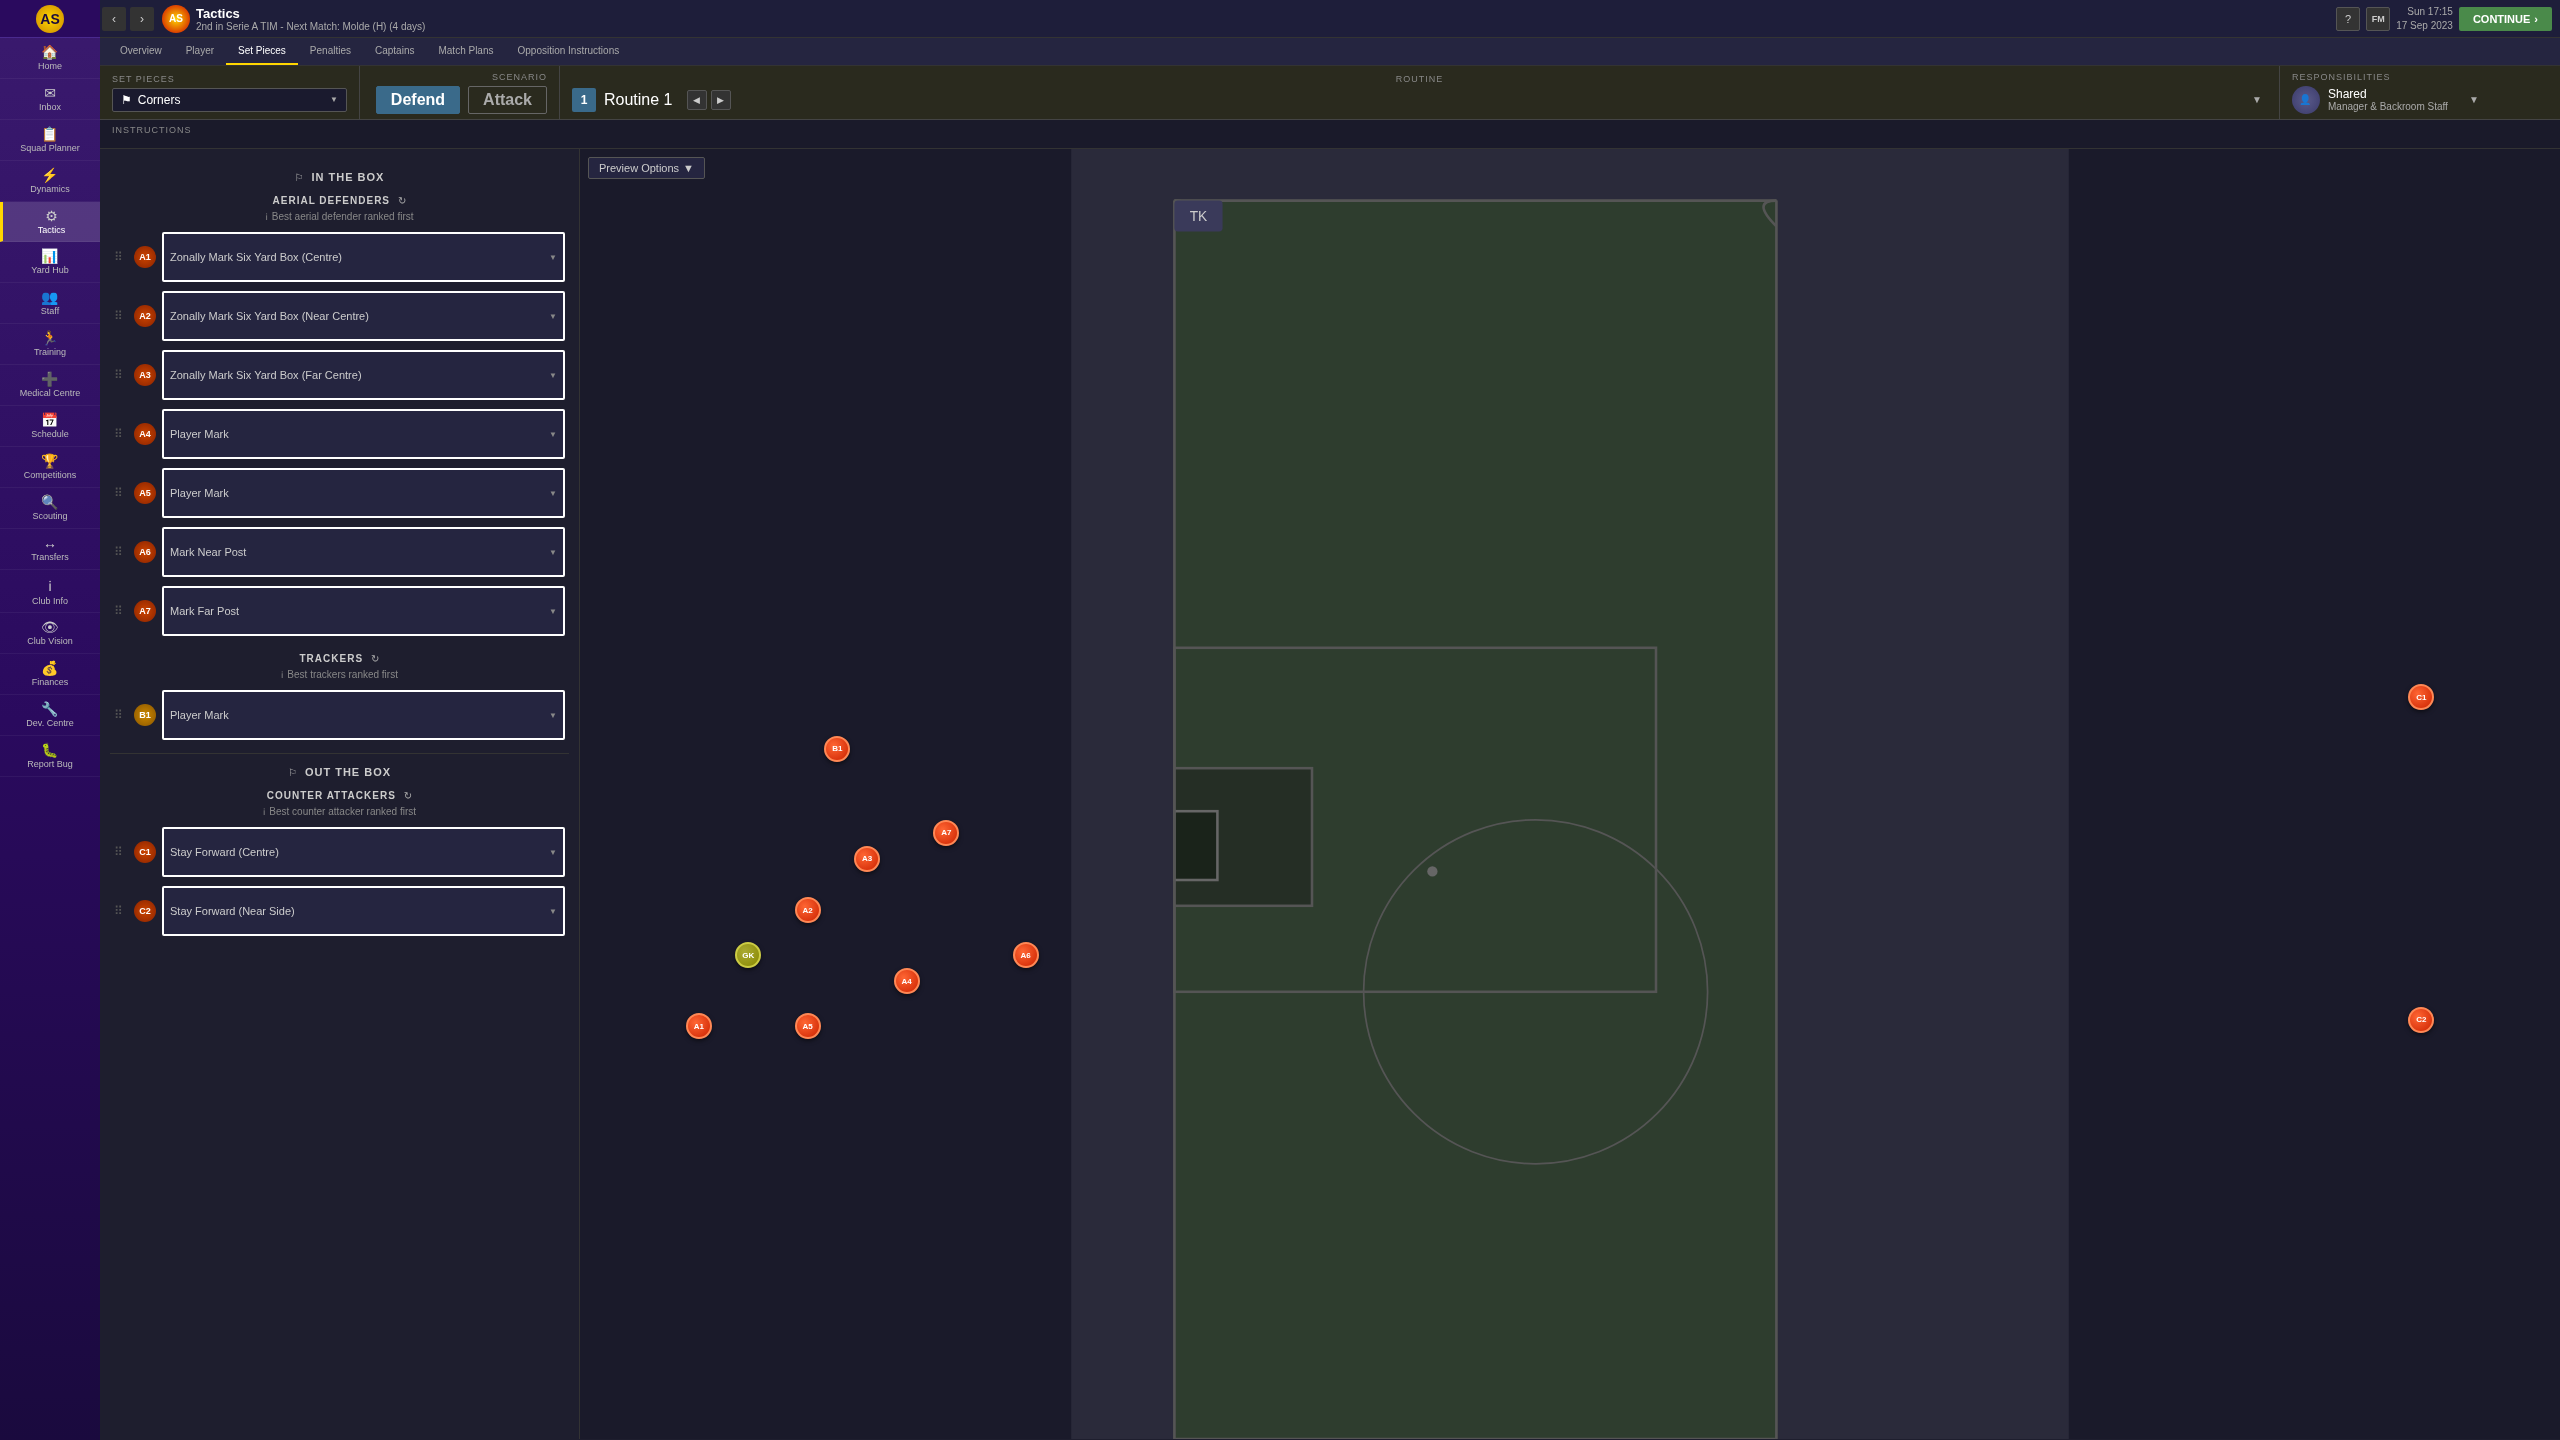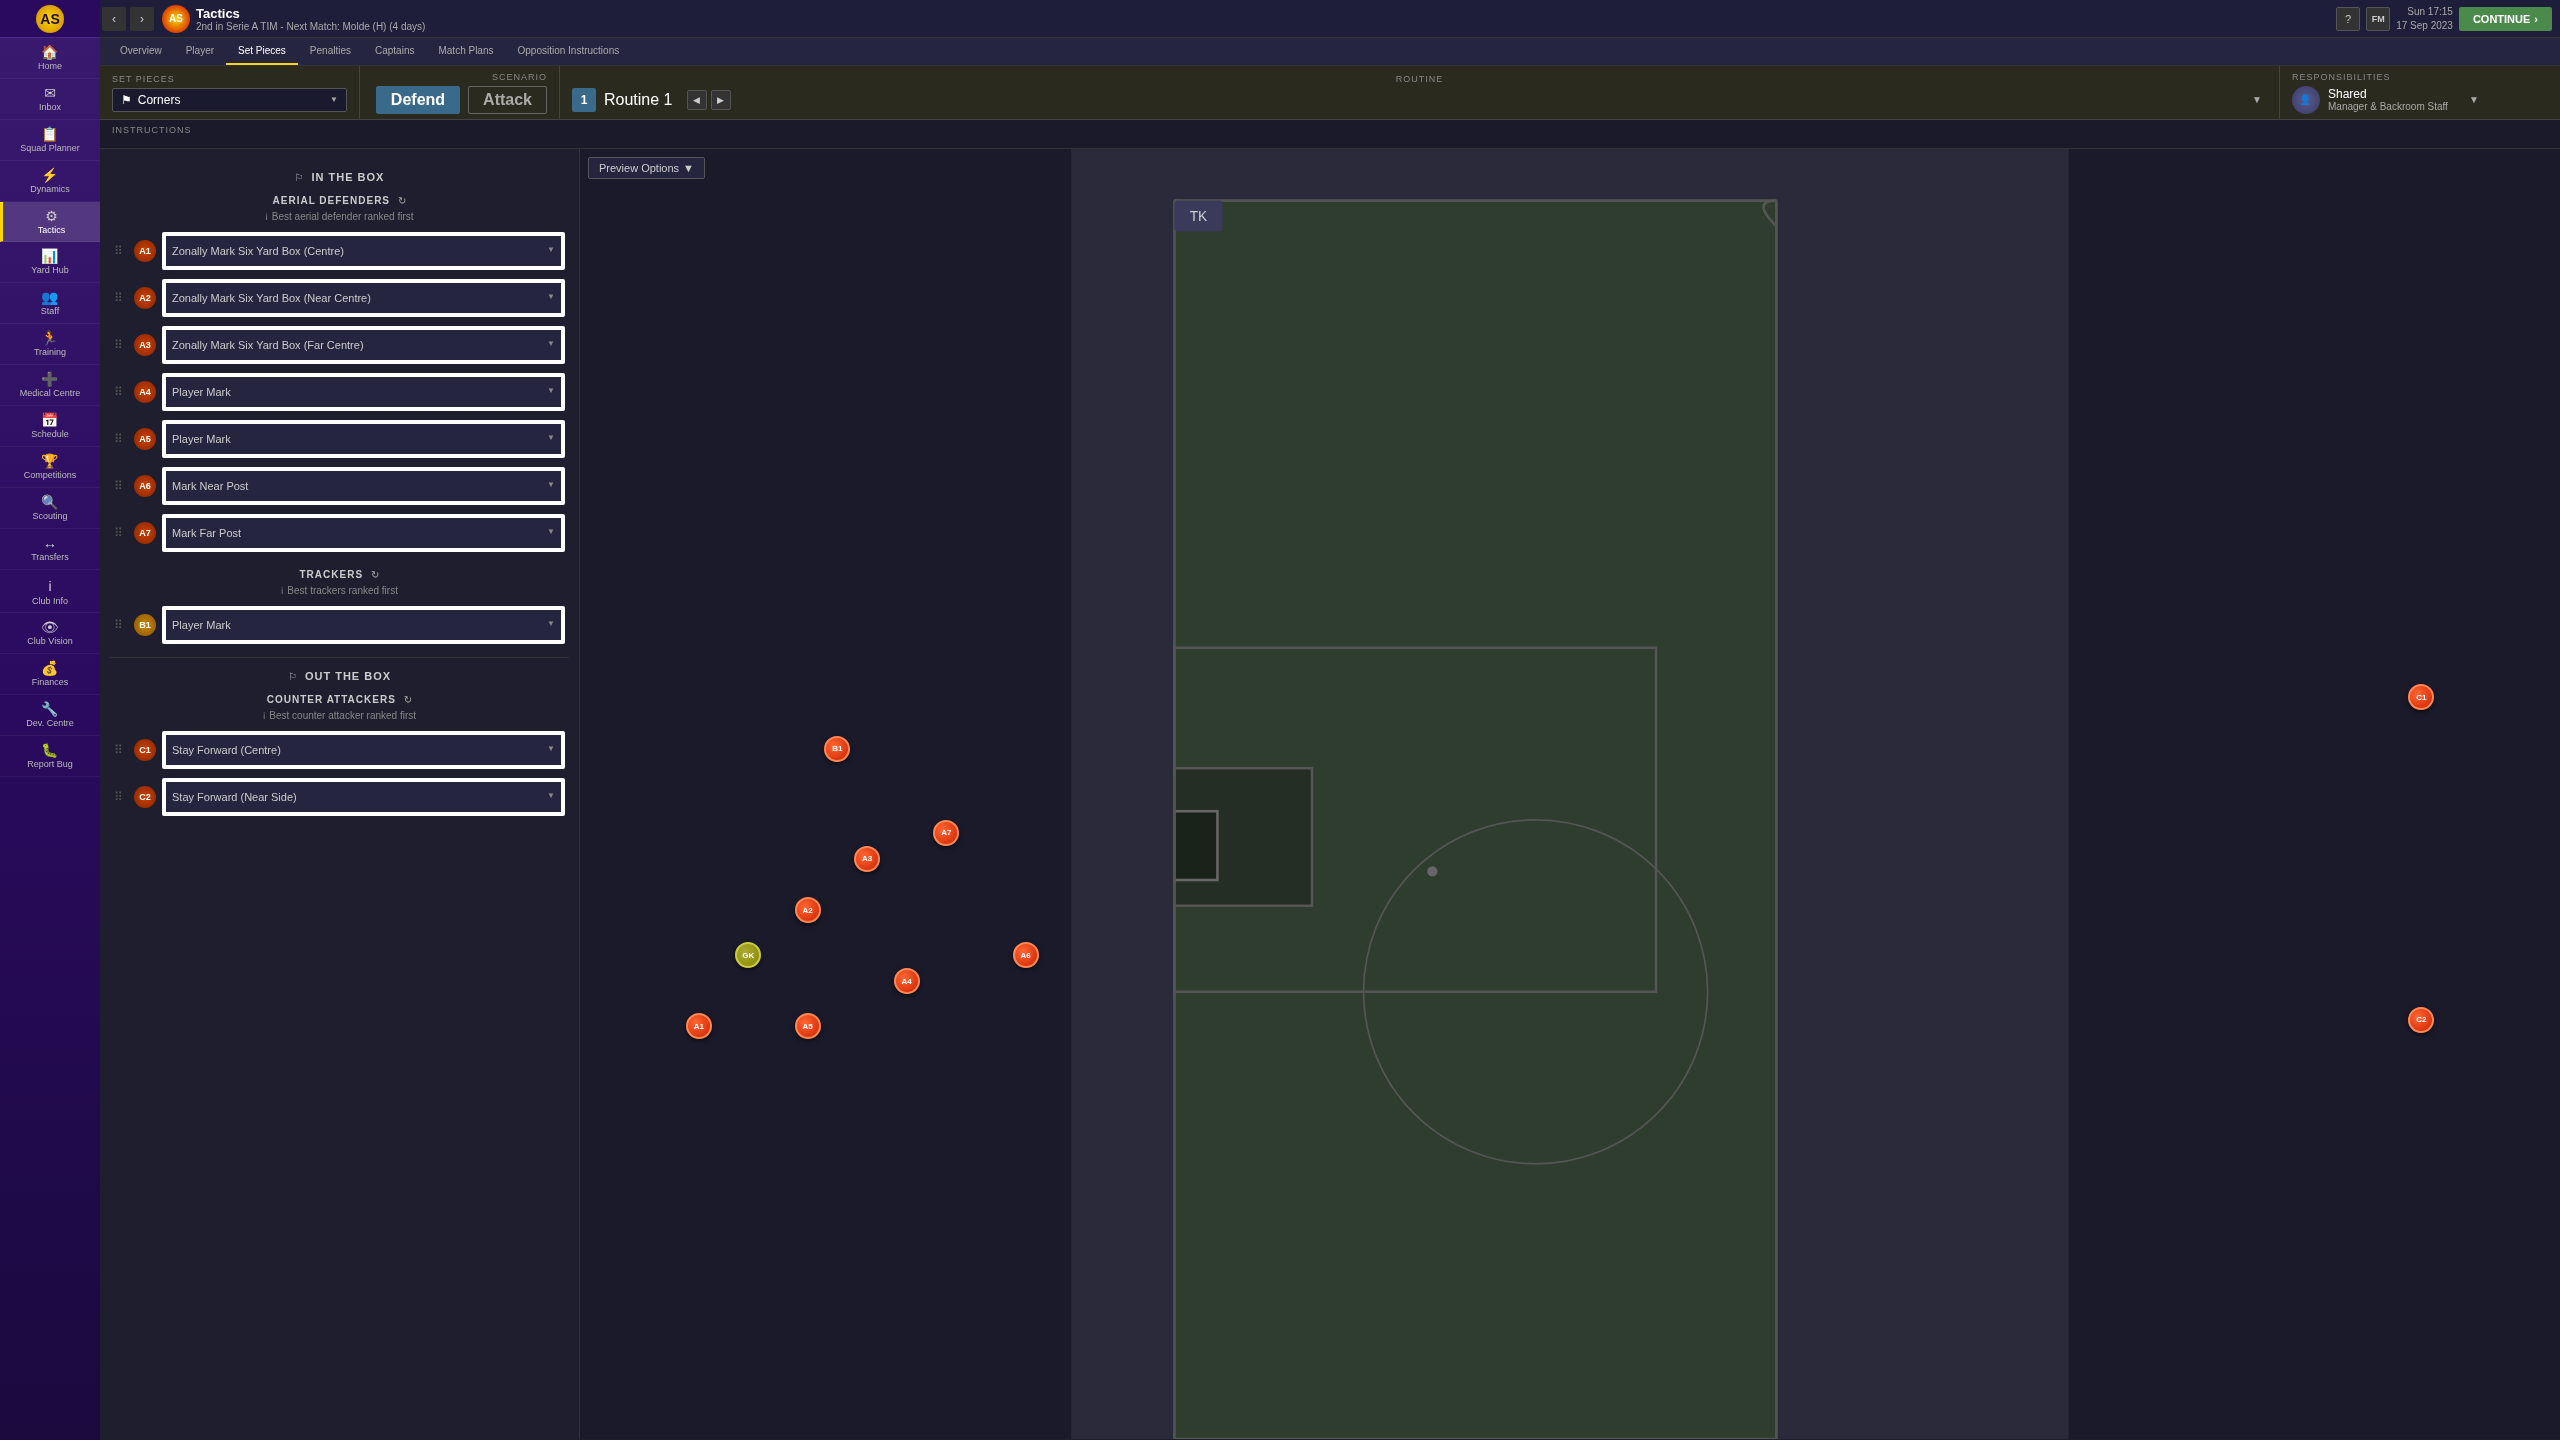--- a/index.html
+++ b/index.html
@@ -188,23 +188,23 @@
     .assignment-badge {
       width: 22px; height: 22px; border-radius: 50%;
       display: flex; align-items: center; justify-content: center;
       font-size: 9px; font-weight: bold; color: #fff; flex-shrink: 0;
     }
     .badge-a { background: radial-gradient(circle, #cc4400, #882200); }
     .badge-b { background: radial-gradient(circle, #cc8800, #885500); }
     .badge-c { background: radial-gradient(circle, #cc4400, #882200); }
 
     .assignment-dropdown {
-      flex: 1; background: #252540; border: 4px solid #ffffff; color: #ccc;
-      padding: 9px 6px; border-radius: 2px; font-size: 11px;
-      display: flex; justify-content: space-between; cursor: pointer;
+      flex: 1; background: #252540; border: 2px solid #ffffff; color: #ccc;
+      padding: 17px 6px; border-radius: 2px; font-size: 11px;
+      display: flex; align-items: center; justify-content: space-between; cursor: pointer;
     }
     .dropdown-arrow { font-size: 8px; color: #888; }
 
     
     #preview-options-bar {
       position: absolute; top: 8px; left: 8px; z-index: 10;
     }
     .preview-options-btn {
       background: #252540; border: 1px solid #555; color: #ccc;
       padding: 4px 10px; border-radius: 2px; font-size: 11px; cursor: pointer;

